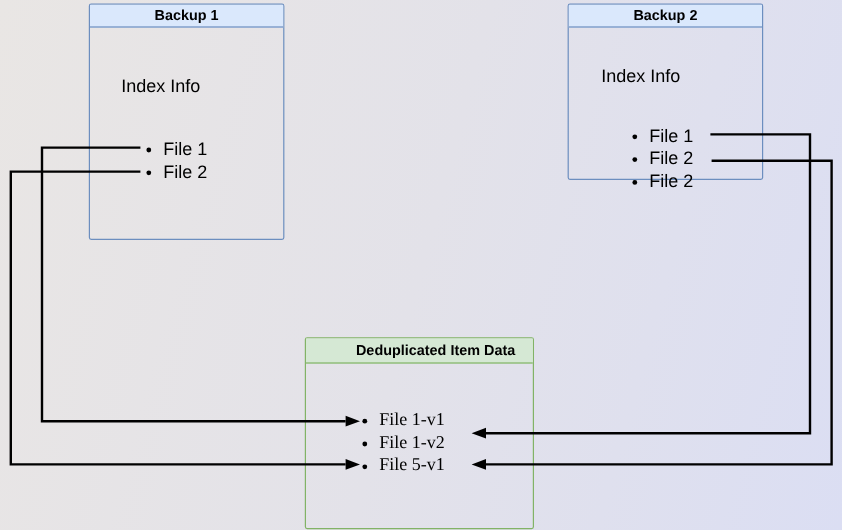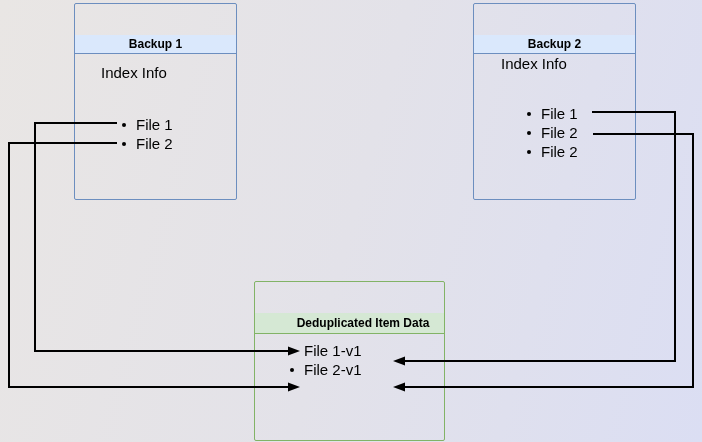--- a/index.html
+++ b/index.html
@@ -22,21 +22,20 @@
   .box.blue  { border: 1.5px solid #6c8ebf; }
   .box.green { border: 1.5px solid #82b366; }
 
   .box-header {
     display: flex;
     align-items: center;
     justify-content: center;
     font-size: 12px;
     font-weight: bold;
     box-sizing: border-box;
-    margin-top: 31px;
   }
   .blue  .box-header { background: #dae8fc; border-bottom: 1.5px solid #6c8ebf; height: 18.5px; }
   .green .box-header { background: #d5e8d4; border-bottom: 1.5px solid #82b366; height: 21px; padding-left: 27px; }
 
   .subtitle {
     position: absolute;
     font-size: 15px;
     line-height: 19px;
     white-space: nowrap;
   }
@@ -59,29 +58,29 @@
     flex: none;
     width: 4px;
     height: 4px;
     border-radius: 50%;
     background: #000;
     margin-right: 10px;
   }
 
   
   #backup1 { left: 74px;  top: 3px;   width: 163px; height: 197px; }
-  #backup2 { left: 473px; top: 3px;   width: 163px; height: 197px; }
+  #backup2 { left: 473px; top: 3px;   width: 163px; height: 147px; }
   #dedup   { left: 254px; top: 281px; width: 191px; height: 160px; }
 
   #backup1 .subtitle { left: 26px; top: 59px; }
   #backup2 .subtitle { left: 27px; top: 50px; }
 
   #backup1 ul.items { left: 47px; top: 111px; }
   #backup2 ul.items { left: 53px; top: 100px; }
-  #dedup   ul.items { left: 35px; top: 59px;  }
+  #dedup   ul.items { left: 47px; top: 59px; font-family: Liberation Serif, serif;  }
 
   svg.connectors {
     position: absolute;
     left: 0; top: 0;
     width: 702px;
     height: 442px;
     pointer-events: none;
   }
   svg.connectors path { stroke: #000; stroke-width: 2; fill: none; }
   svg.connectors polygon { fill: #000; stroke: none; }
@@ -107,21 +106,22 @@
       <li>File 1</li>
       <li>File 2</li>
       <li>File 2</li>
     </ul>
   </div>
 
   <div class="box green" id="dedup">
     <div class="box-header">Deduplicated Item Data</div>
     <ul class="items">
       <li>File 1-v1</li>
-      <li>File 2-v1</li>
+      <li>File 1-v2</li>
+      <li>File 5-v1</li>
     </ul>
   </div>
 
   <svg class="connectors" viewBox="0 0 702 442">
 
     <g>
       <path d="M117,123 L35,123 L35,351 L288,351"></path>
       <polygon points="300,351 288,346.5 288,355.5"></polygon>
     </g>
 

